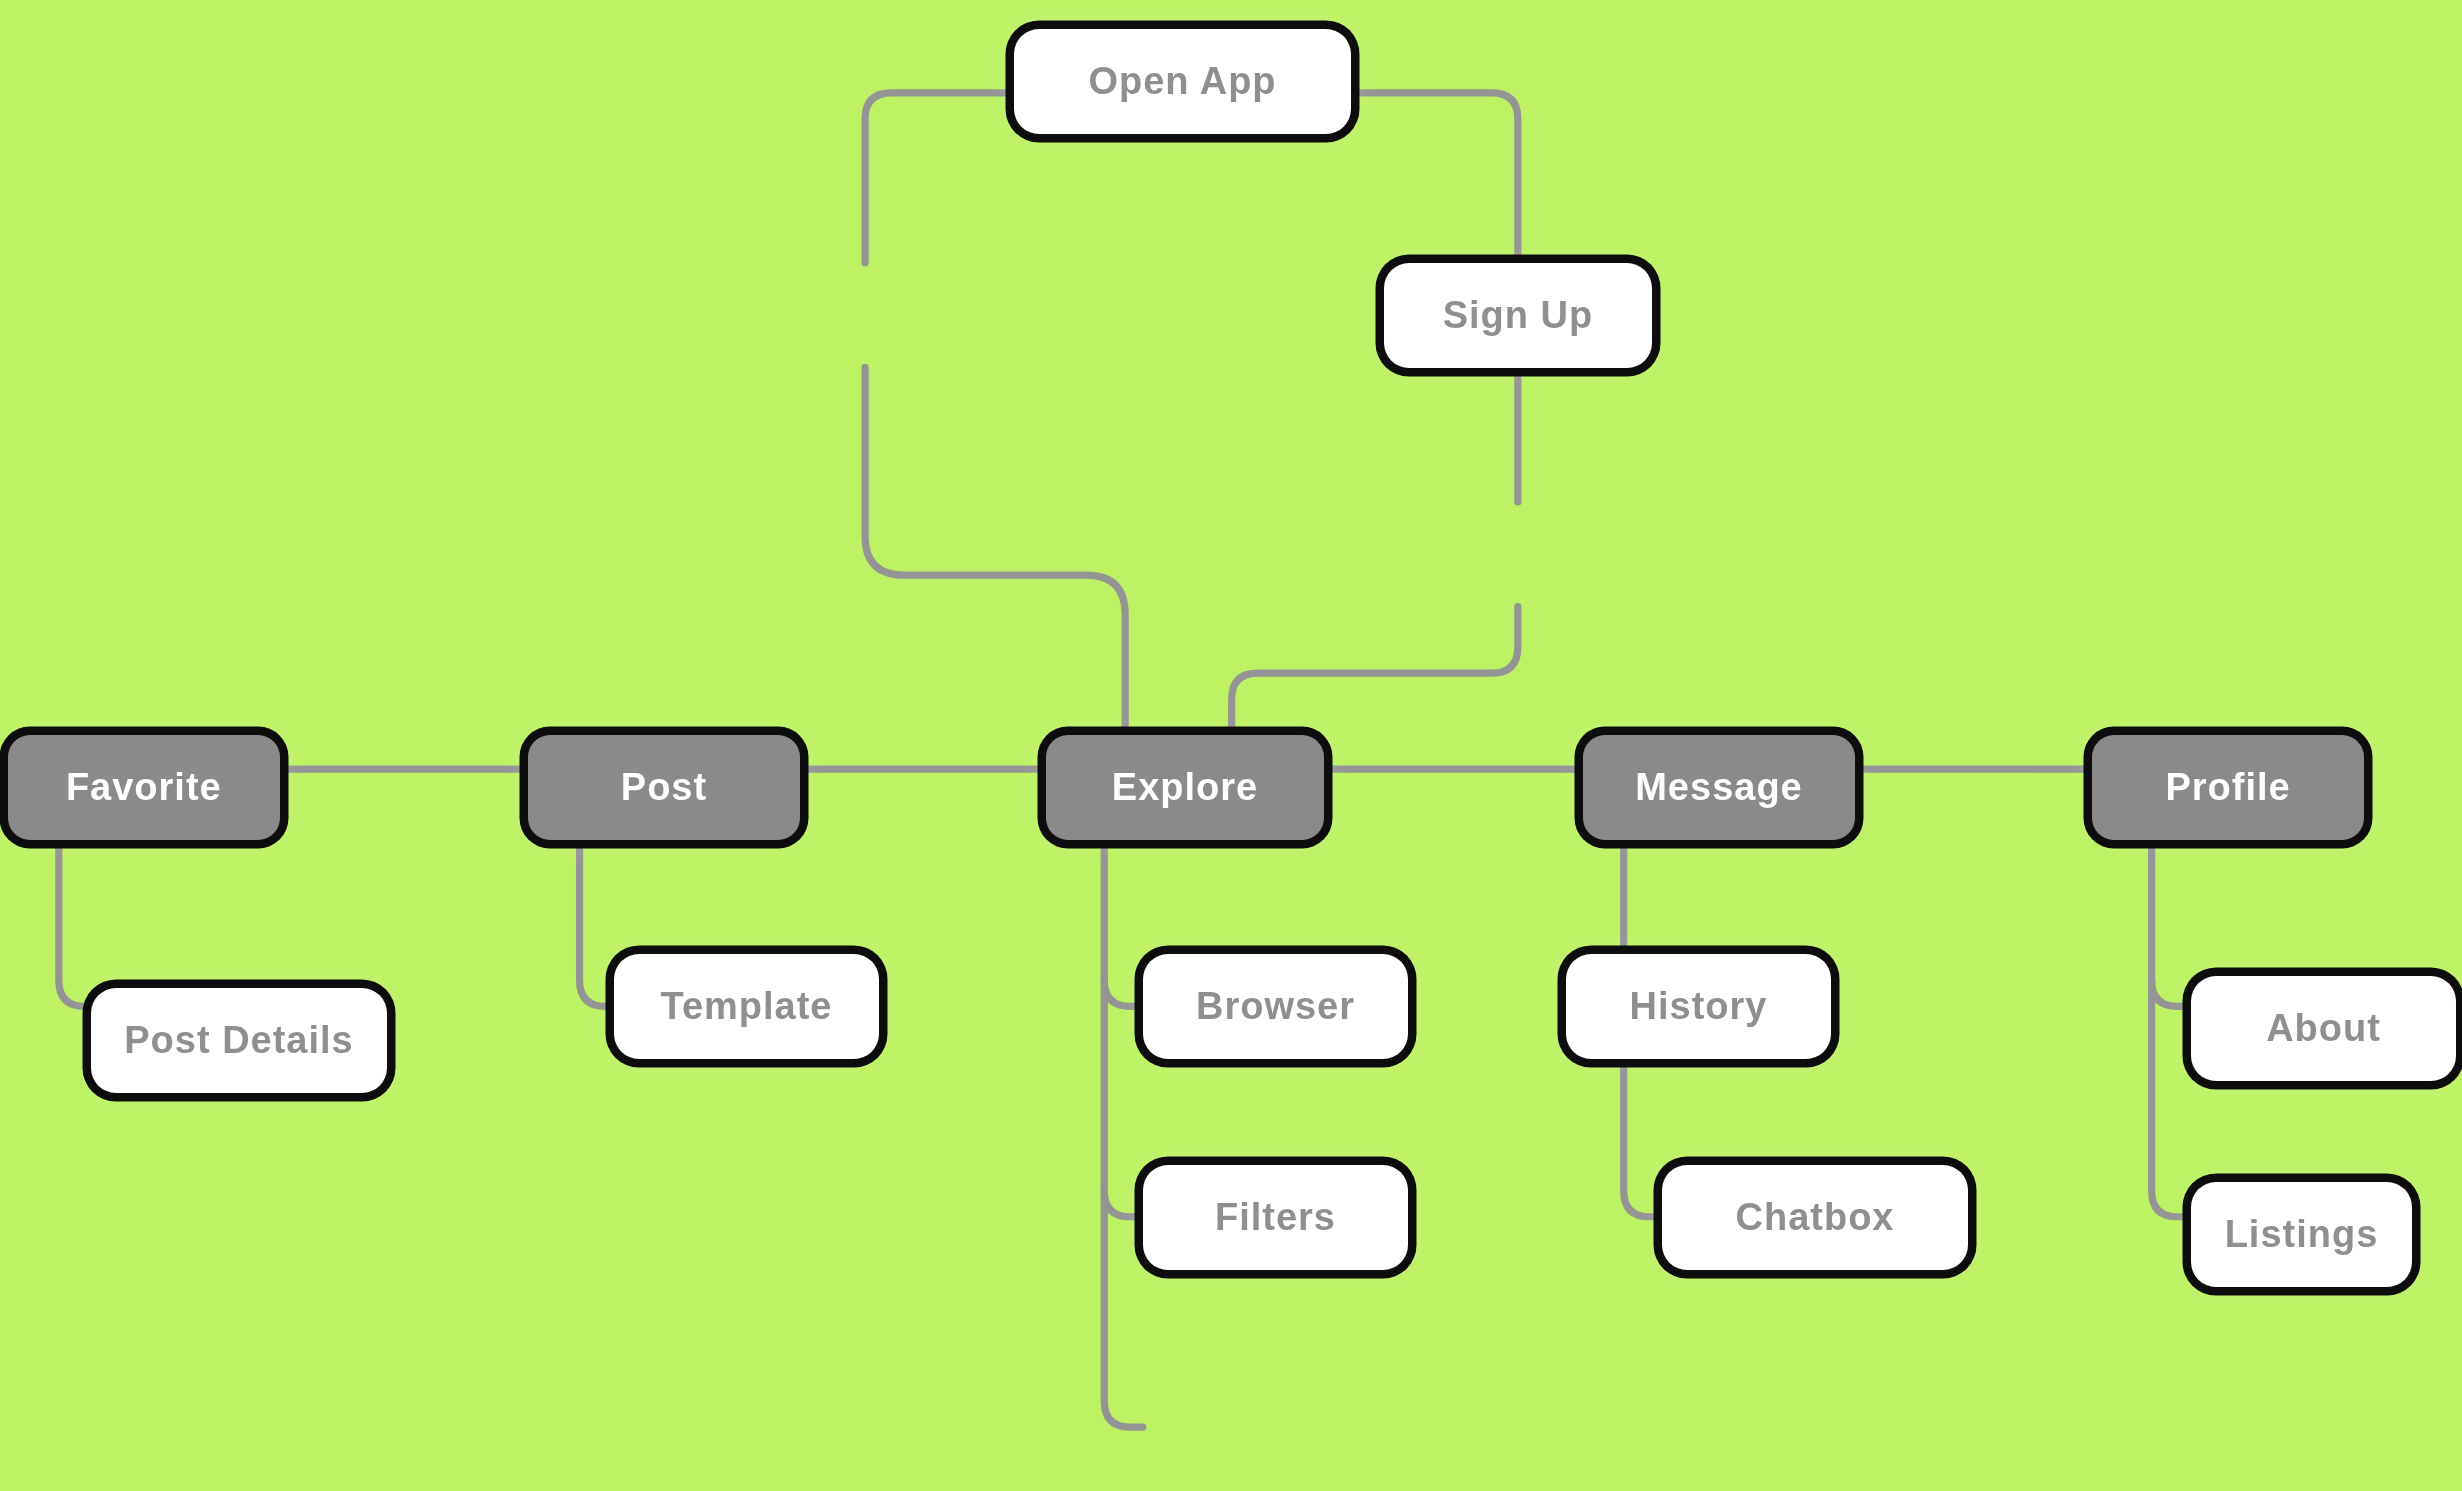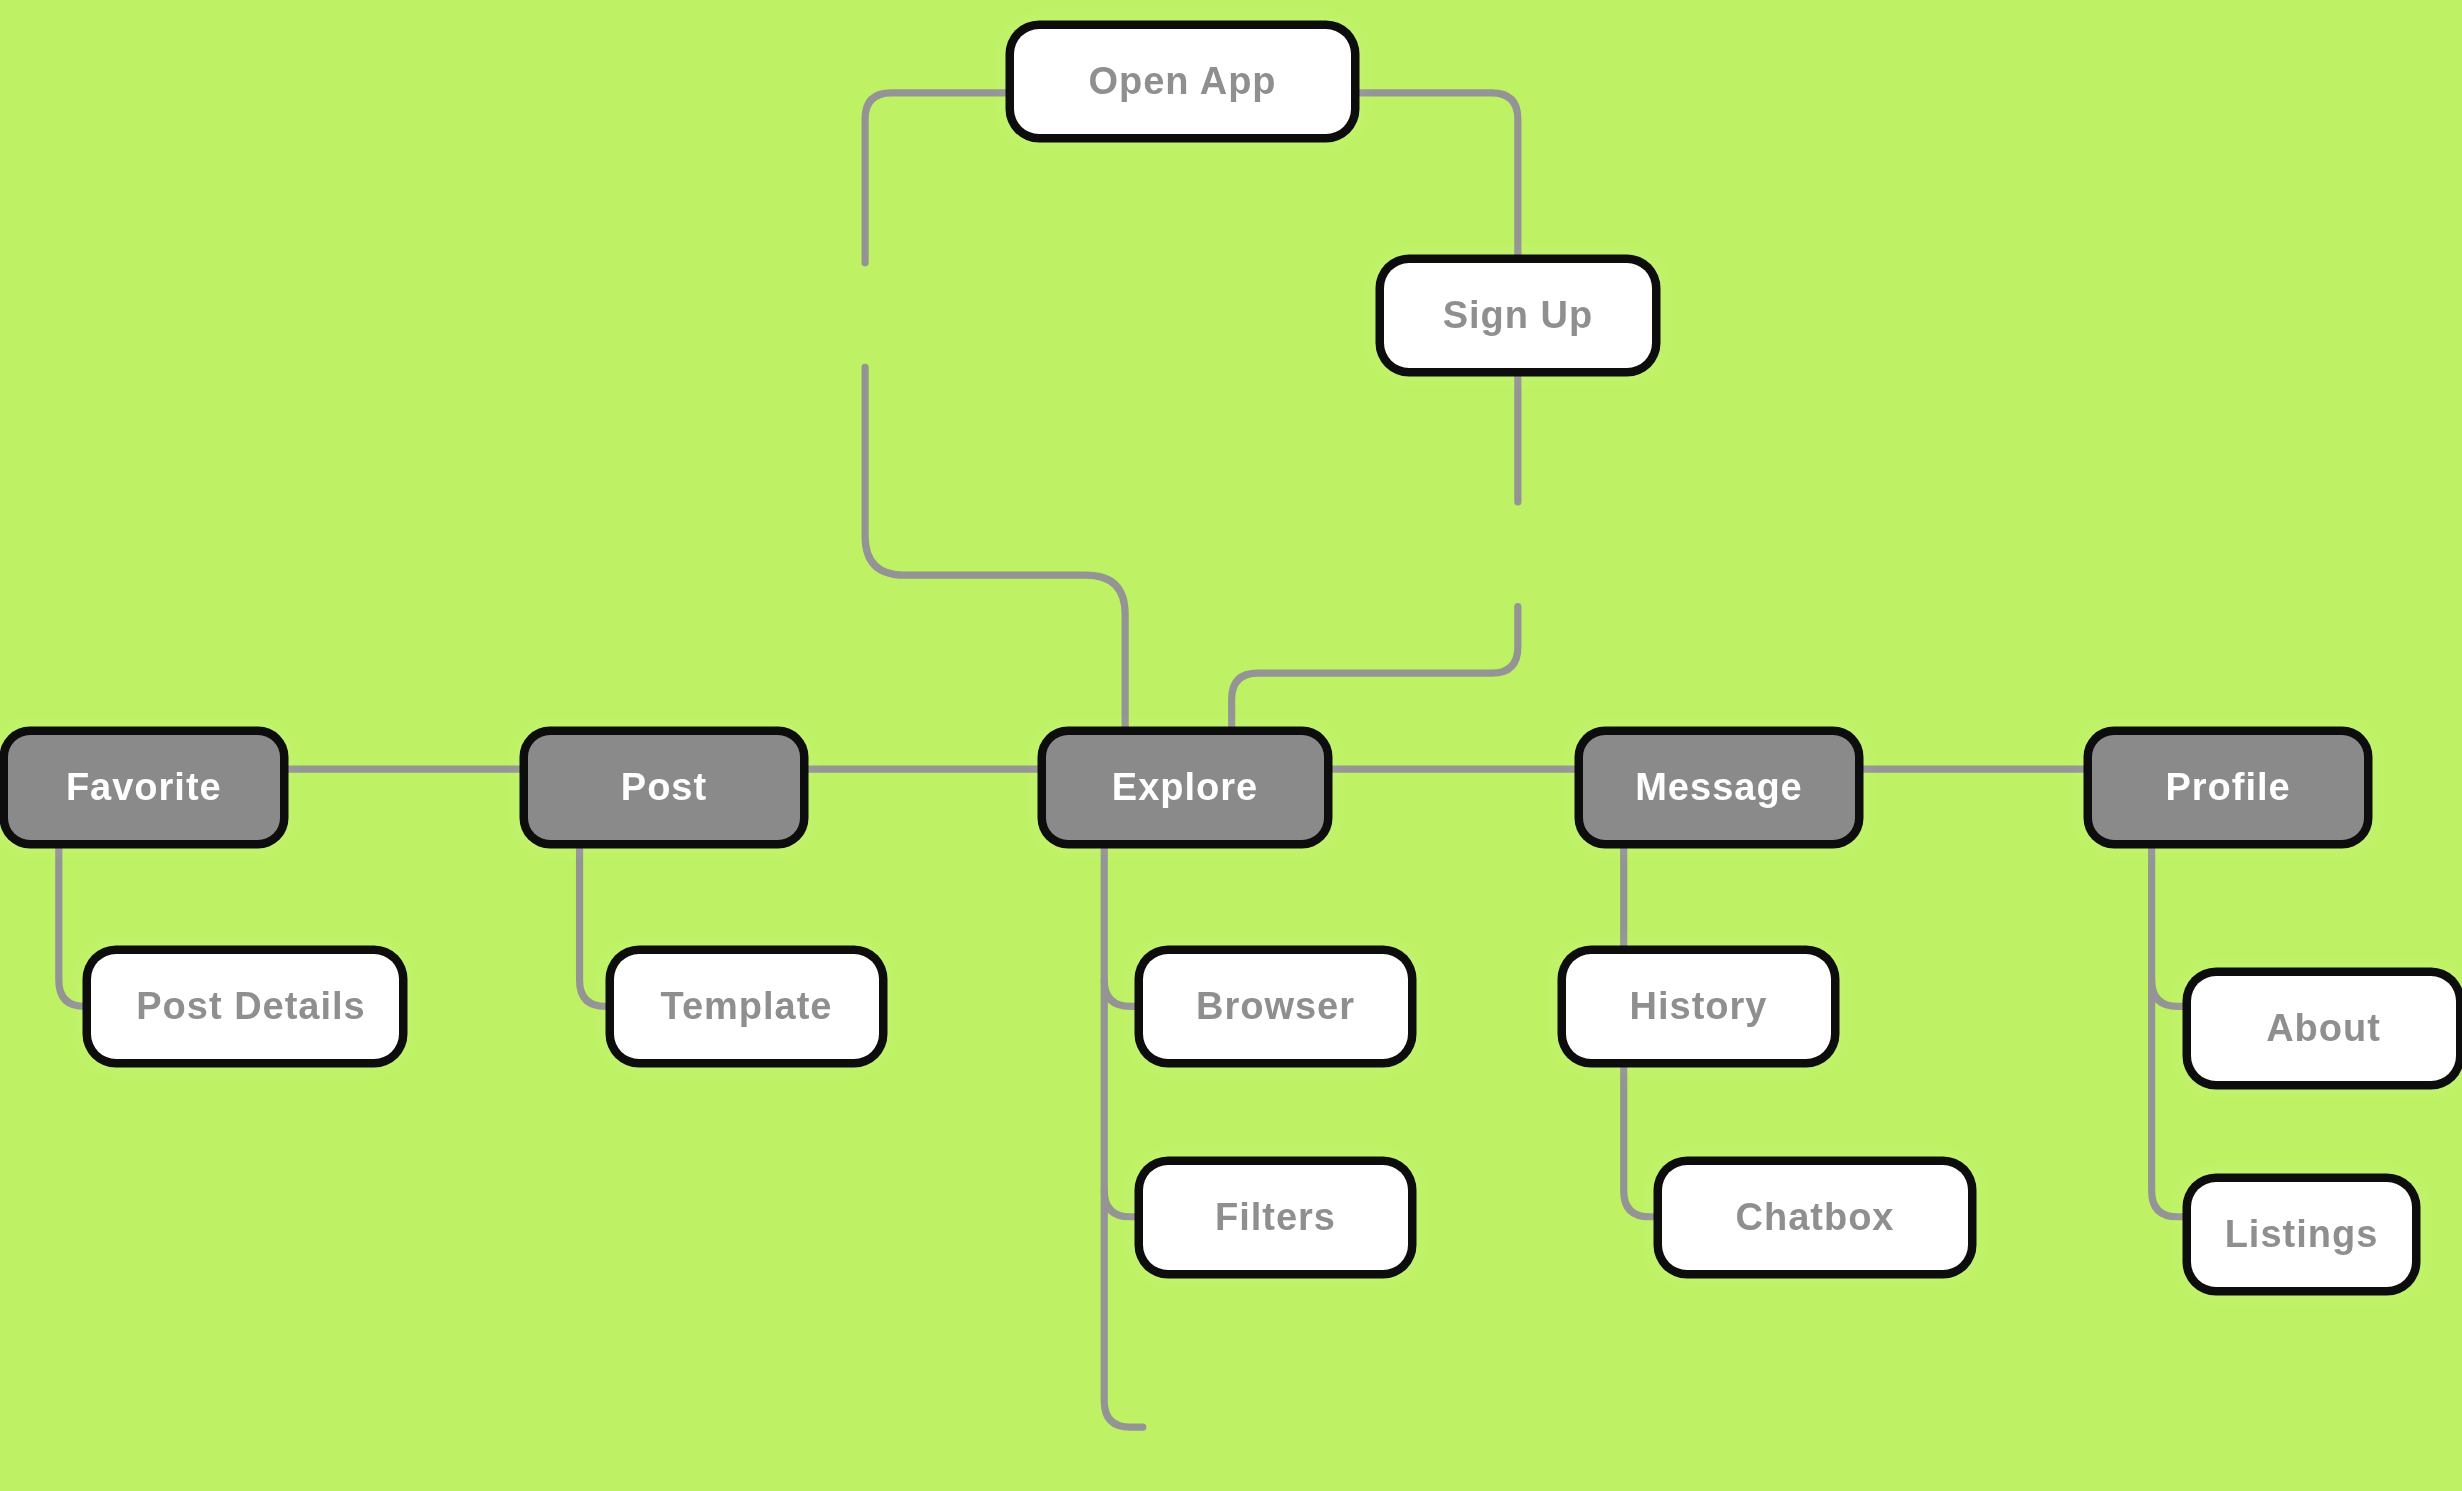--- a/index.html
+++ b/index.html
@@ -89,21 +89,21 @@
   <div class="node primary" style="left:1046px; top:735px; width:278px;">
     <span>Explore</span>
   </div>
   <div class="node primary" style="left:1583px; top:735px; width:272px;">
     <span>Message</span>
   </div>
   <div class="node primary" style="left:2092px; top:735px; width:272px;">
     <span>Profile</span>
   </div>
 
-  <div class="node secondary" style="left:91px; top:954px; width:296px;padding-left:12px;">
+  <div class="node secondary" style="left:91px; top:988px; width:296px;">
     <span>Post Details</span>
   </div>
   <div class="node secondary" style="left:614px; top:954px; width:265px;">
     <span>Template</span>
   </div>
   <div class="node secondary" style="left:1143px; top:954px; width:265px;">
     <span>Browser</span>
   </div>
   <div class="node secondary" style="left:1566px; top:954px; width:265px;text-align:right;">
     <span>History</span>

